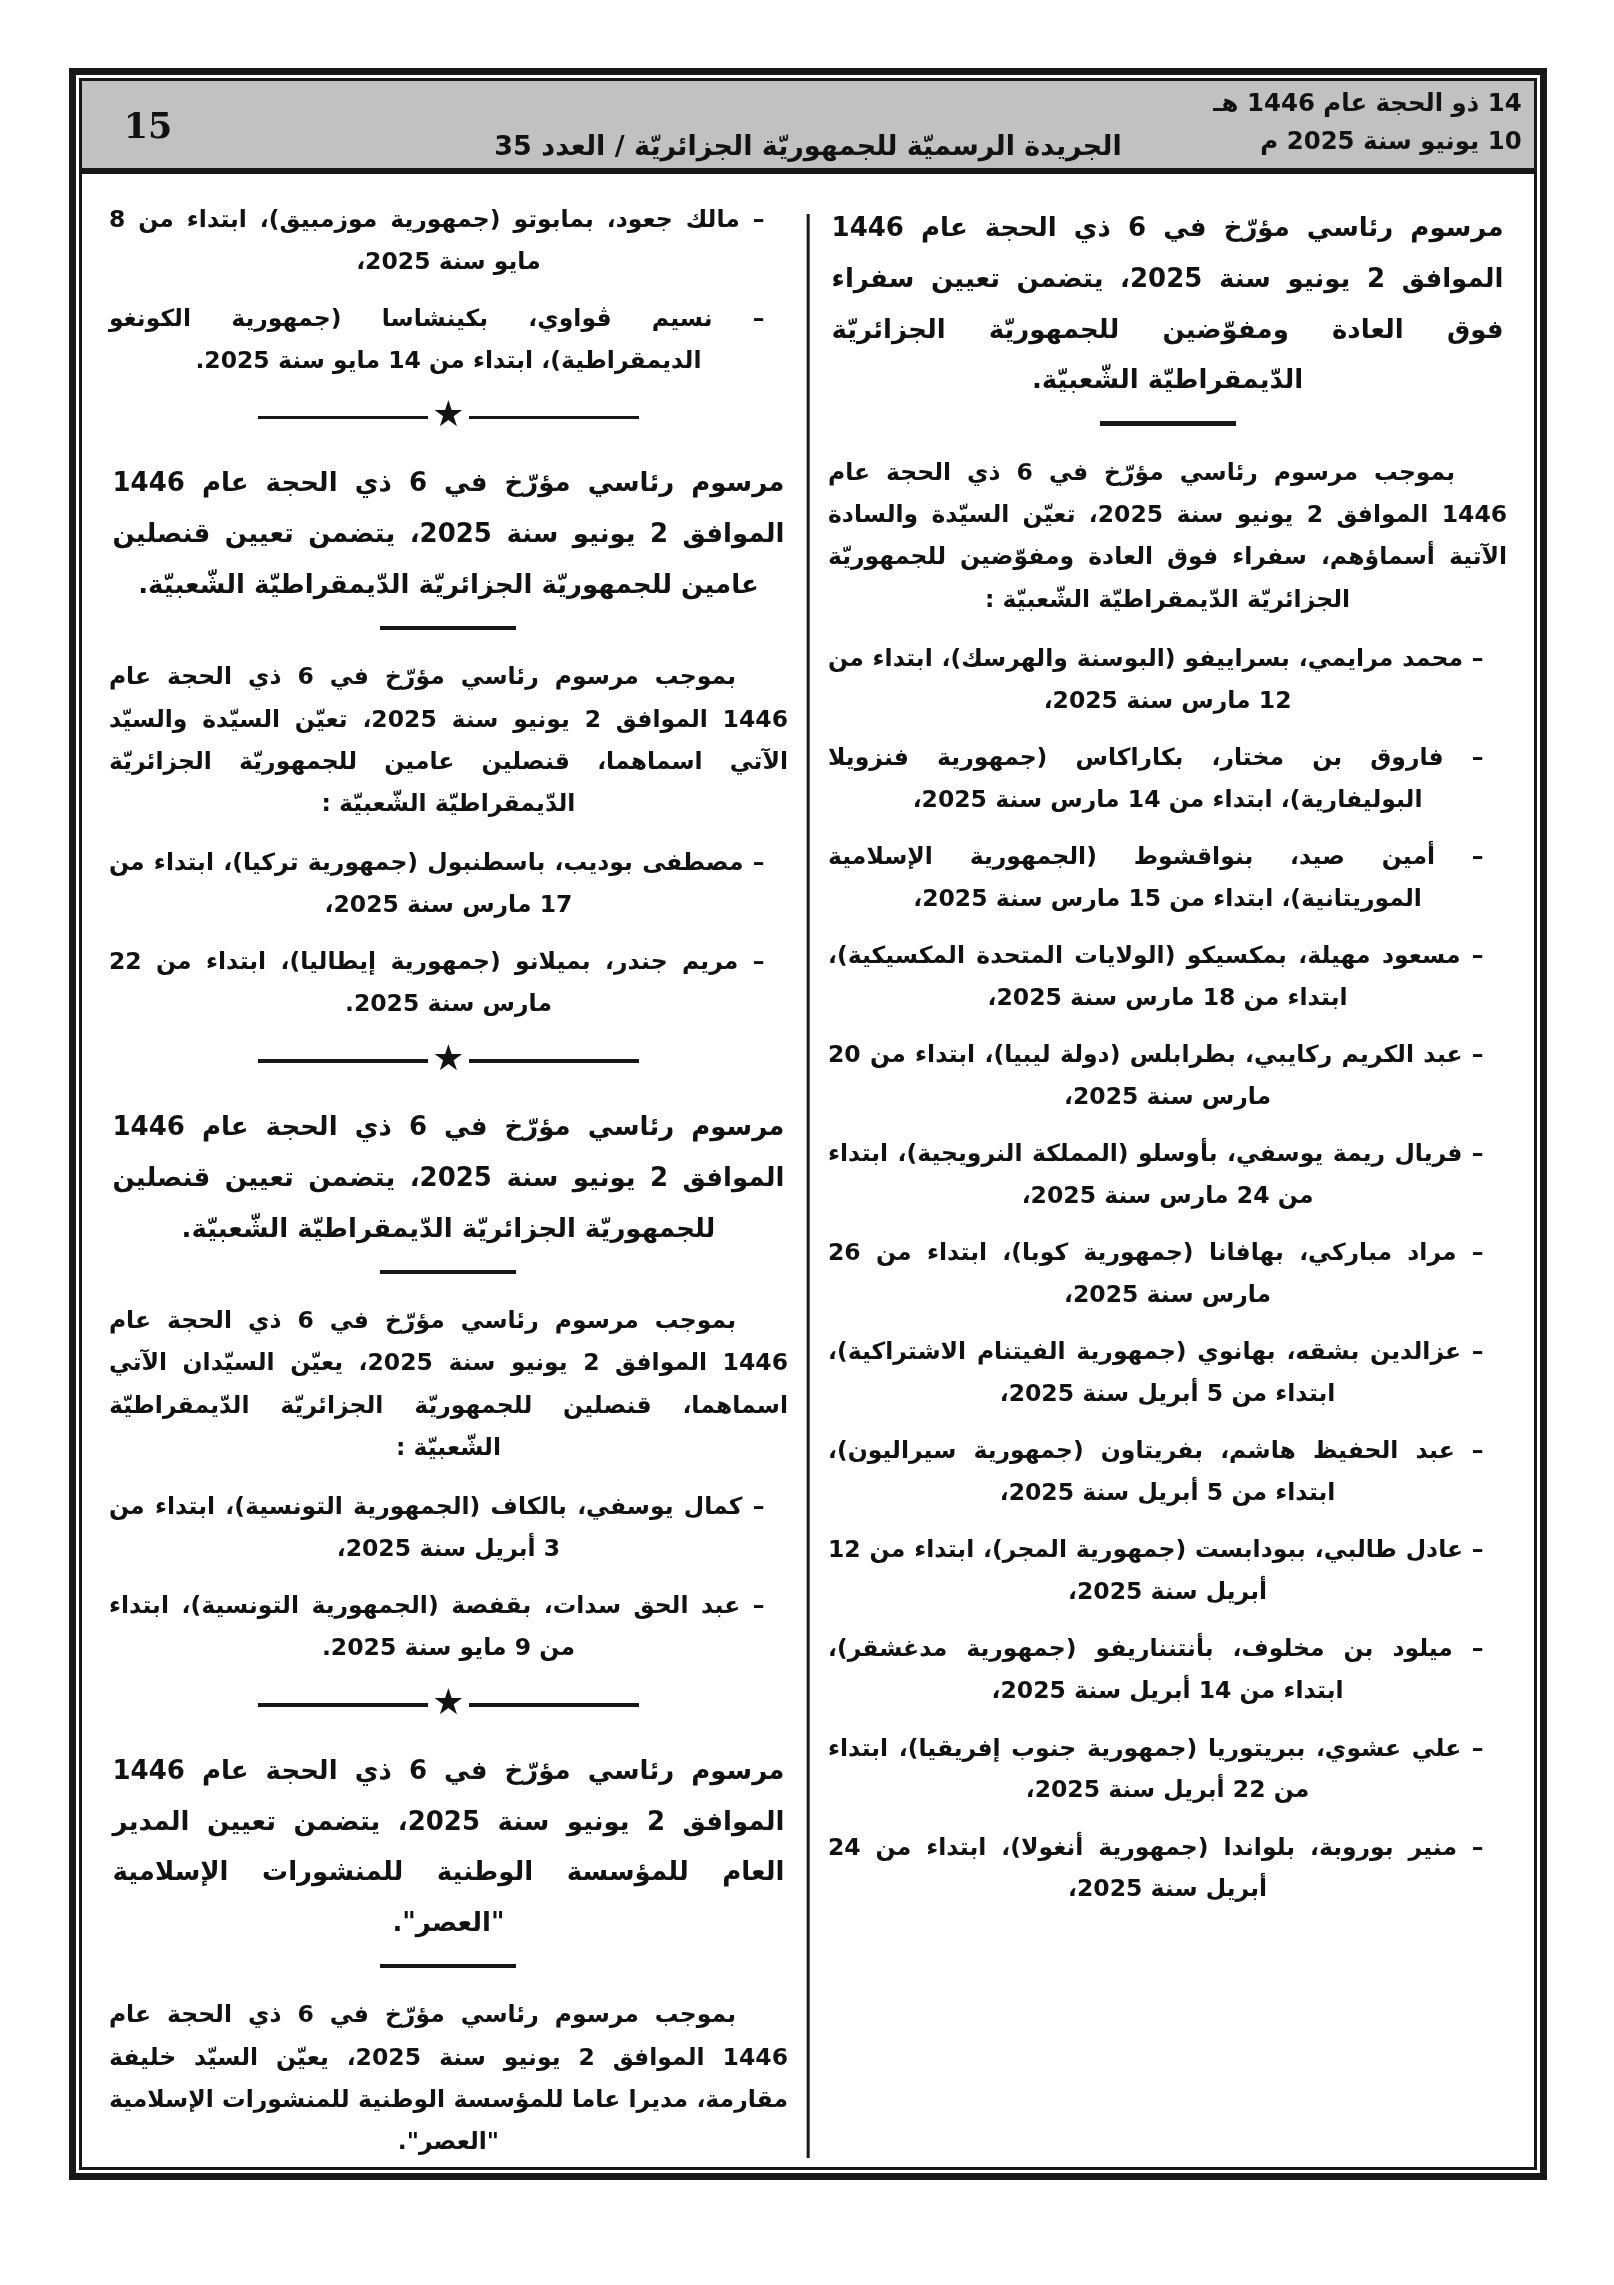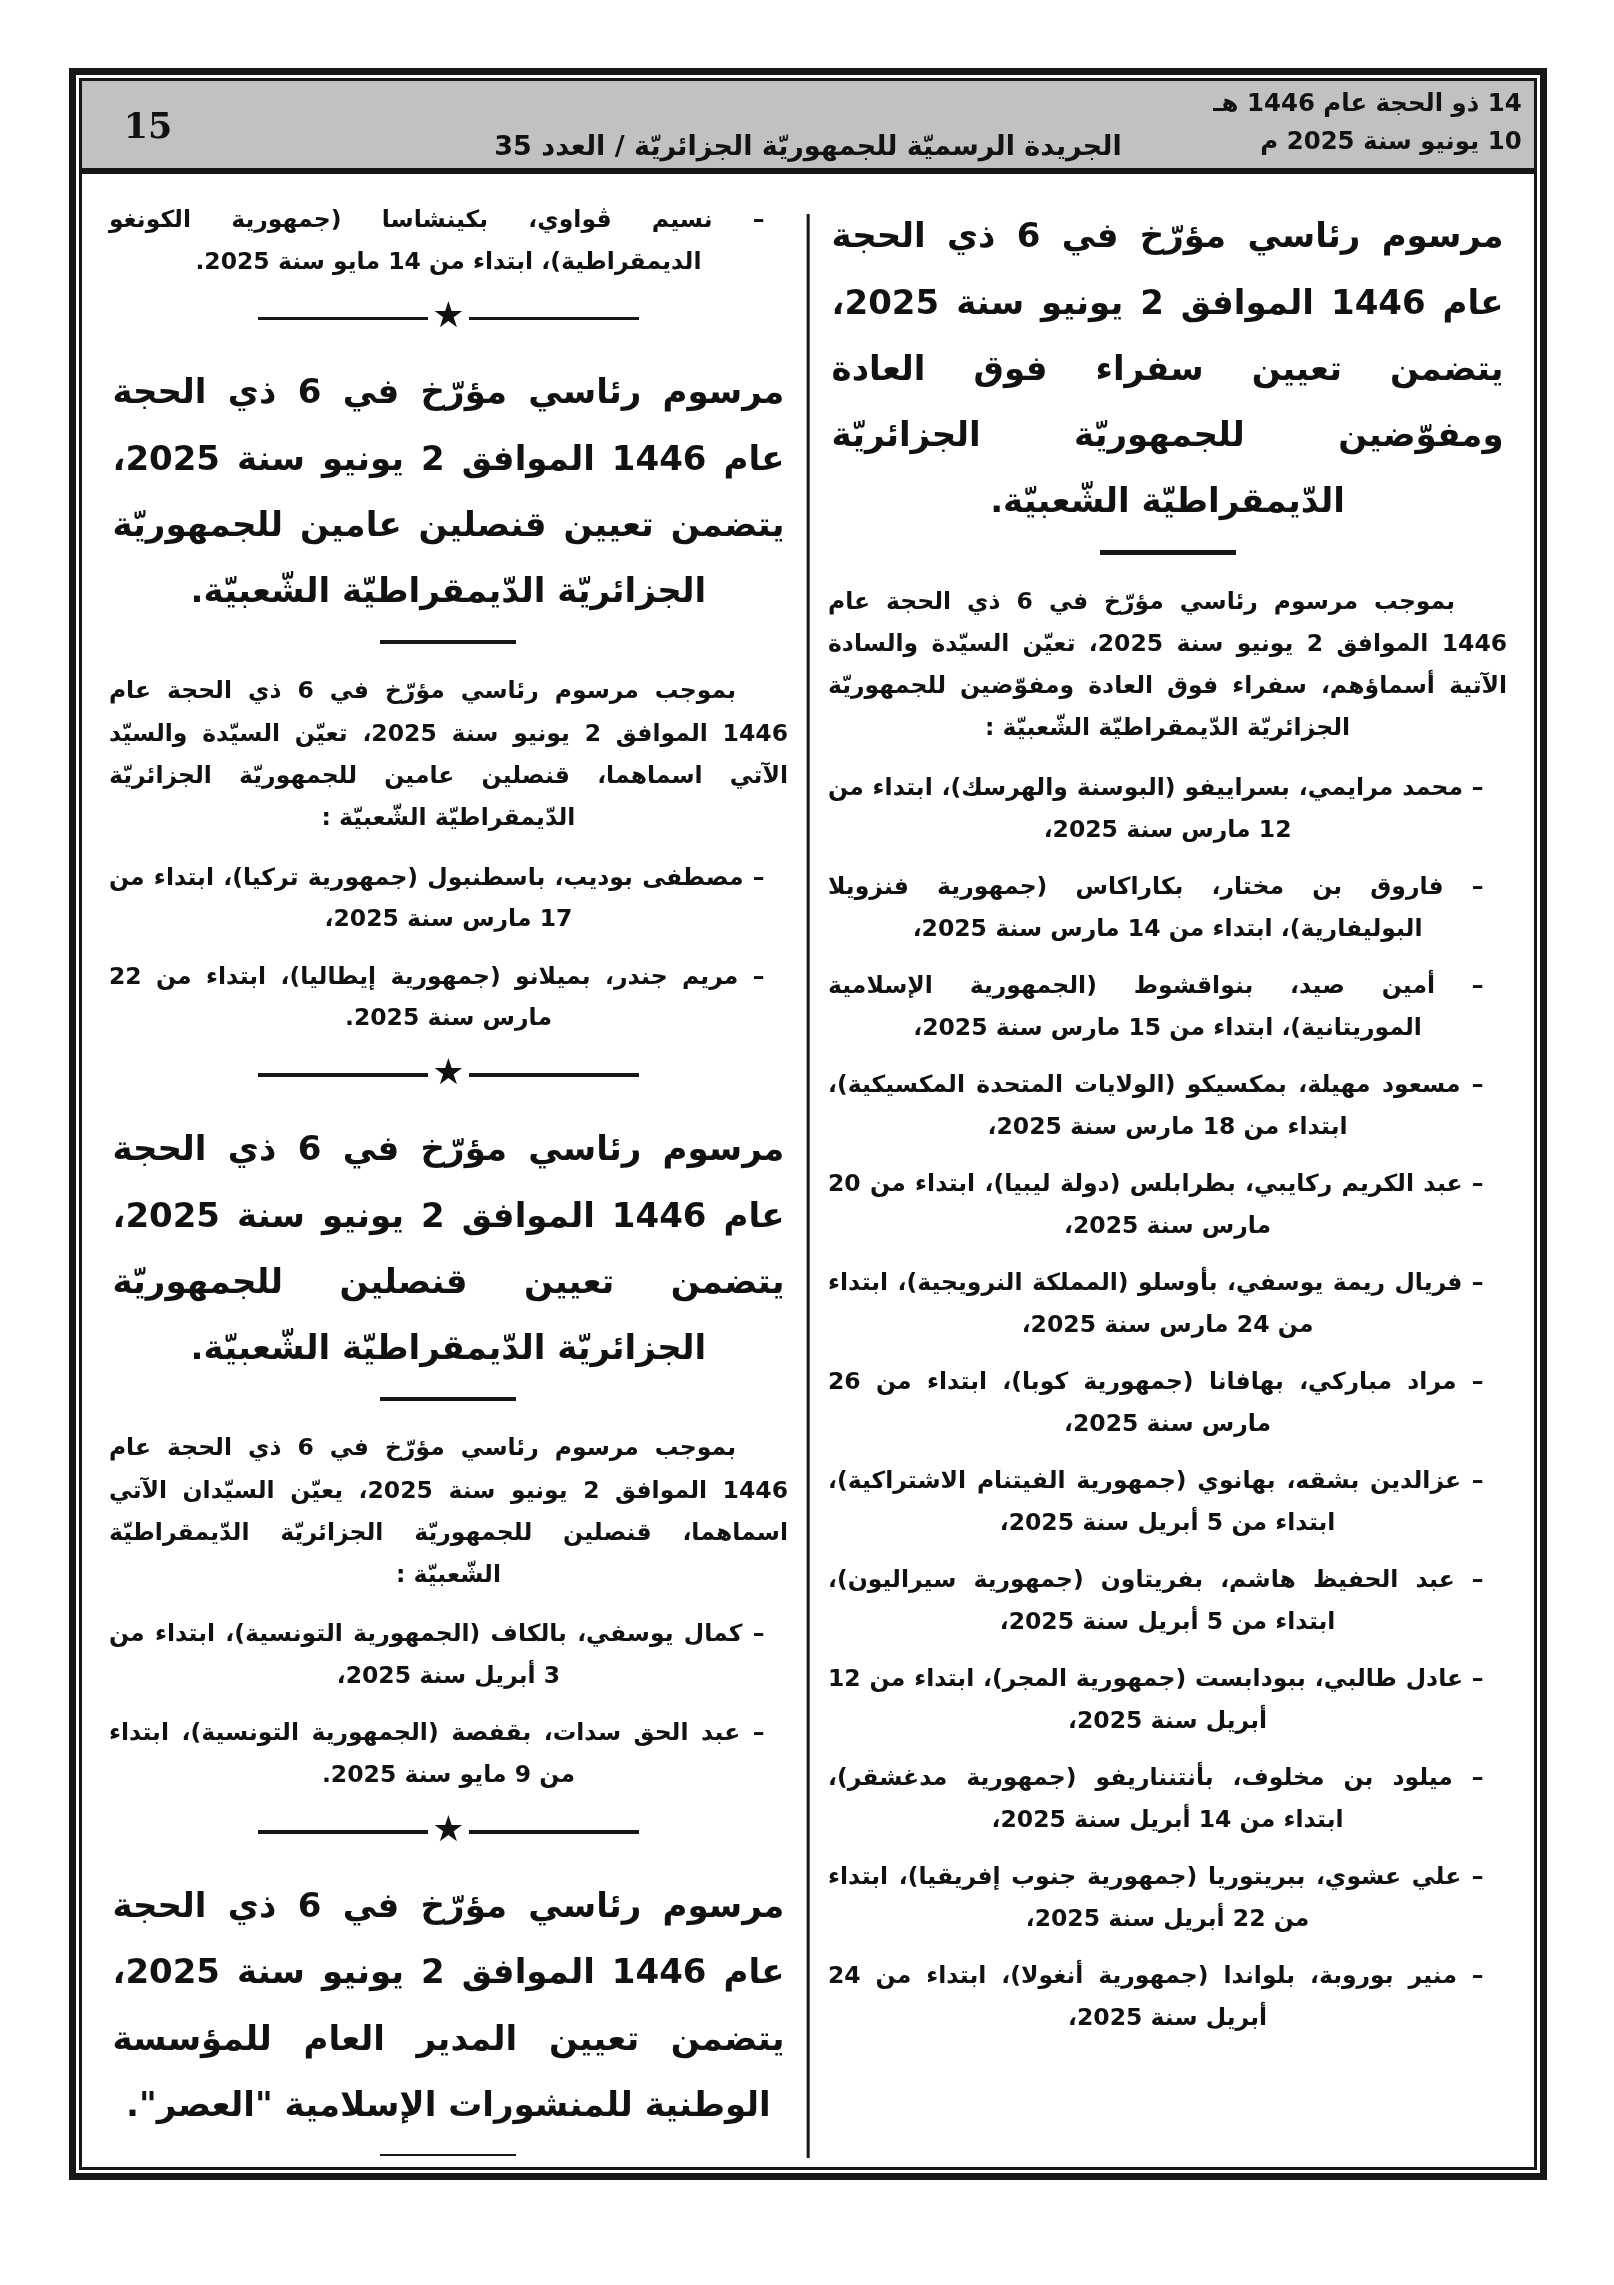--- a/index.html
+++ b/index.html
@@ -60,21 +60,21 @@
     padding:0 20px;
     overflow:hidden;
   }
   .divider {
     position:absolute; left:50%; top:40px; bottom:9px;
     width:2.7px; background:#171717;
     transform:translateX(-50%);
   }
   
   .blk-title {
-    font-size:34px; font-weight:bold; line-height:1.95;
+    font-size:26px; font-weight:bold; line-height:1.95;
     text-align:justify; text-align-last:center;
     margin:3.6px 3.6px 7.2px;
   }
   .blk-rule {
     width:136px; height:4.5px; background:#171717;
     margin:16.3px auto 25px;
   }
   .blk-paragraph {
     font-size:23.5px; font-weight:bold; line-height:1.8;
     text-align:justify; text-align-last:center;
@@ -122,20 +122,21 @@
           <div class="blk-item">– فريال ريمة يوسفي، بأوسلو (المملكة النرويجية)، ابتداء من 24 مارس سنة 2025،</div>
           <div class="blk-item">– مراد مباركي، بهافانا (جمهورية كوبا)، ابتداء من 26 مارس سنة 2025،</div>
           <div class="blk-item">– عزالدين بشقه، بهانوي (جمهورية الفيتنام الاشتراكية)، ابتداء من 5 أبريل سنة 2025،</div>
           <div class="blk-item">– عبد الحفيظ هاشم، بفريتاون (جمهورية سيراليون)، ابتداء من 5 أبريل سنة 2025،</div>
           <div class="blk-item">– عادل طالبي، ببودابست (جمهورية المجر)، ابتداء من 12 أبريل سنة 2025،</div>
           <div class="blk-item">– ميلود بن مخلوف، بأنتنناريفو (جمهورية مدغشقر)، ابتداء من 14 أبريل سنة 2025،</div>
           <div class="blk-item">– علي عشوي، ببريتوريا (جمهورية جنوب إفريقيا)، ابتداء من 22 أبريل سنة 2025،</div>
           <div class="blk-item">– منير بوروبة، بلواندا (جمهورية أنغولا)، ابتداء من 24 أبريل سنة 2025،</div>
         </div>
       <div class="col" id="col-left">
+          <div class="blk-item">– مالك جعود، بمابوتو (جمهورية موزمبيق)، ابتداء من 8 مايو سنة 2025،</div>
           <div class="blk-item">– نسيم ڤواوي، بكينشاسا (جمهورية الكونغو الديمقراطية)، ابتداء من 14 مايو سنة 2025.</div>
           <div class="blk-star">
             <span class="sep-line"></span>
             <span class="sep-star">★</span>
             <span class="sep-line"></span>
           </div>
           <div class="blk-title">مرسوم رئاسي مؤرّخ في 6 ذي الحجة عام 1446 الموافق 2 يونيو سنة 2025، يتضمن تعيين قنصلين عامين للجمهوريّة الجزائريّة الدّيمقراطيّة الشّعبيّة.</div>
           <div class="blk-rule"></div>
           <div class="blk-paragraph">بموجب مرسوم رئاسي مؤرّخ في 6 ذي الحجة عام 1446 الموافق 2 يونيو سنة 2025، تعيّن السيّدة والسيّد الآتي اسماهما، قنصلين عامين للجمهوريّة الجزائريّة الدّيمقراطيّة الشّعبيّة :</div>
           <div class="blk-item">– مصطفى بوديب، باسطنبول (جمهورية تركيا)، ابتداء من 17 مارس سنة 2025،</div>

